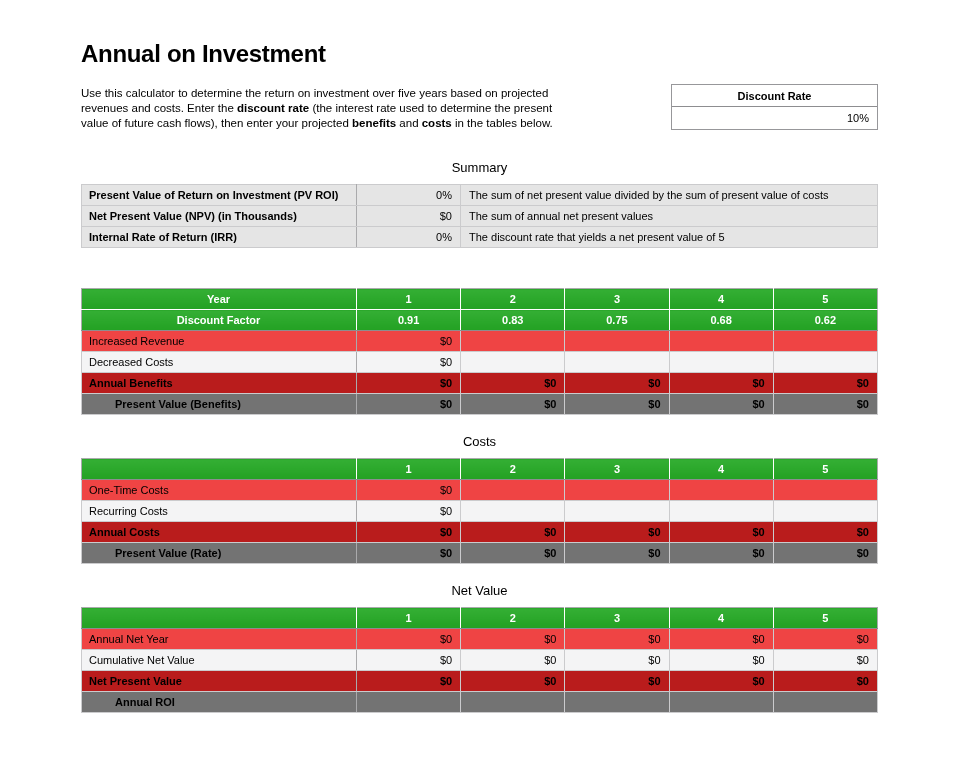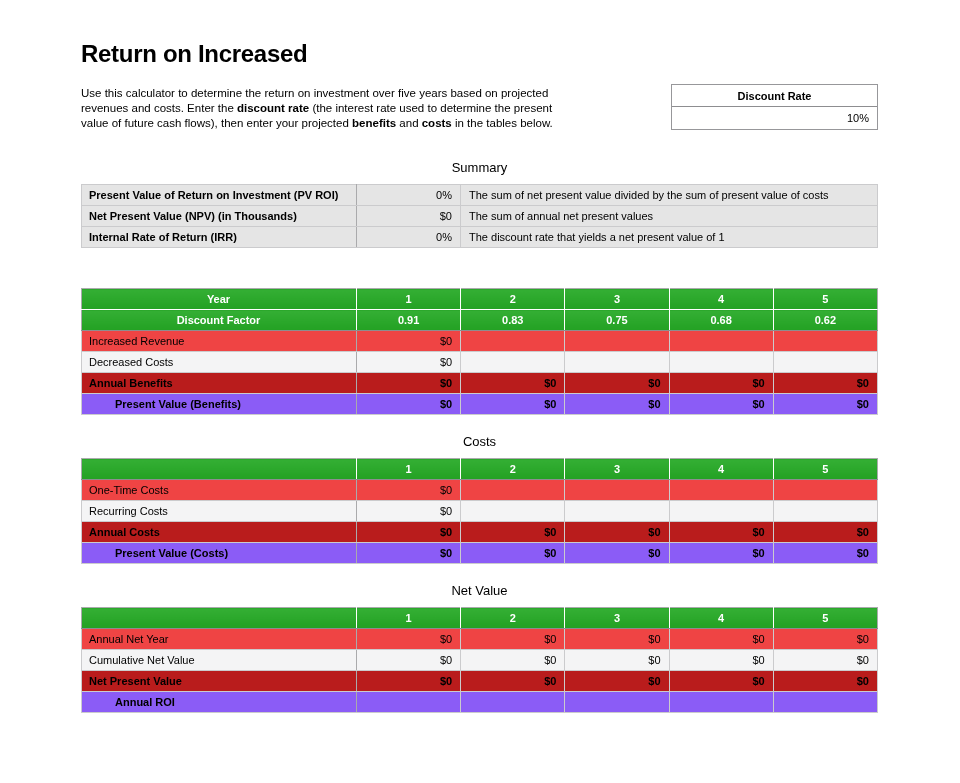--- a/index.html
+++ b/index.html
@@ -89,31 +89,31 @@
   }
   thead th:last-child { border-right: 1px solid #aaaaac; }
   thead tr:last-child th { border-bottom: 1px solid #8d8d90; }
   thead th.hlabel { text-align: center; padding-left: 7px; }
   thead th.num { text-align: center; }
 
   
   table.ytable tbody tr:nth-child(1) td { background: #ef4444; }
   table.ytable tbody tr:nth-child(2) td { background: #f4f4f5; }
   table.ytable tbody tr:nth-child(3) td { background: #b91c1c; font-weight: bold; border-top: 1px solid #8f8f91; }
-  table.ytable tbody tr:nth-child(4) td { background: #8b5cf6; font-weight: bold; padding-left: 33px; }
+  table.ytable tbody tr:nth-child(4) td { background: #737373; font-weight: bold; padding-left: 33px; }
 
   table.summary tbody td { background: #e5e5e5; }
   table.summary td.label { font-weight: bold; }
 </style>
 </head>
 <body>
 
 <div class="page">
 
-  <h1 class="page-title">Return on Increased</h1>
+  <h1 class="page-title">Annual on Investment</h1>
 
   <div class="intro-row">
     <p class="intro" id="intro-text"><span>Use this calculator to determine the return on investment over five years based on projected</span><br><span>revenues and costs. Enter the </span><b>discount rate</b><span> (the interest rate used to determine the present</span><br><span>value of future cash flows), then enter your projected </span><b>benefits</b><span> and </span><b>costs</b><span> in the tables below.</span></p>
     <div class="dr-card">
       <div class="dr-header">Discount Rate</div>
       <div class="dr-value">10%</div>
     </div>
   </div>
 
   <div class="sec-title first">Summary</div>
@@ -131,21 +131,21 @@
             <td class="desc">The sum of net present value divided by the sum of present value of costs</td>
           </tr>
           <tr>
             <td class="label">Net Present Value (NPV) (in Thousands)</td>
             <td class="val">$0</td>
             <td class="desc">The sum of annual net present values</td>
           </tr>
           <tr>
             <td class="label">Internal Rate of Return (IRR)</td>
             <td class="val">0%</td>
-            <td class="desc">The discount rate that yields a net present value of 1</td>
+            <td class="desc">The discount rate that yields a net present value of 5</td>
           </tr>
         </tbody>
       </table>
     </div>
 
   <div id="benefits-mount" class="gap-lg">
       <table class="ytable">
         <colgroup>
           <col style="width: 275px;">
           <col>
@@ -249,21 +249,21 @@
           </tr>
           <tr>
             <td class="label">Annual Costs</td>
             <td class="val">$0</td>
             <td class="val">$0</td>
             <td class="val">$0</td>
             <td class="val">$0</td>
             <td class="val">$0</td>
           </tr>
           <tr>
-            <td class="label">Present Value (Costs)</td>
+            <td class="label">Present Value (Rate)</td>
             <td class="val">$0</td>
             <td class="val">$0</td>
             <td class="val">$0</td>
             <td class="val">$0</td>
             <td class="val">$0</td>
           </tr>
         </tbody>
       </table>
     </div>
 

